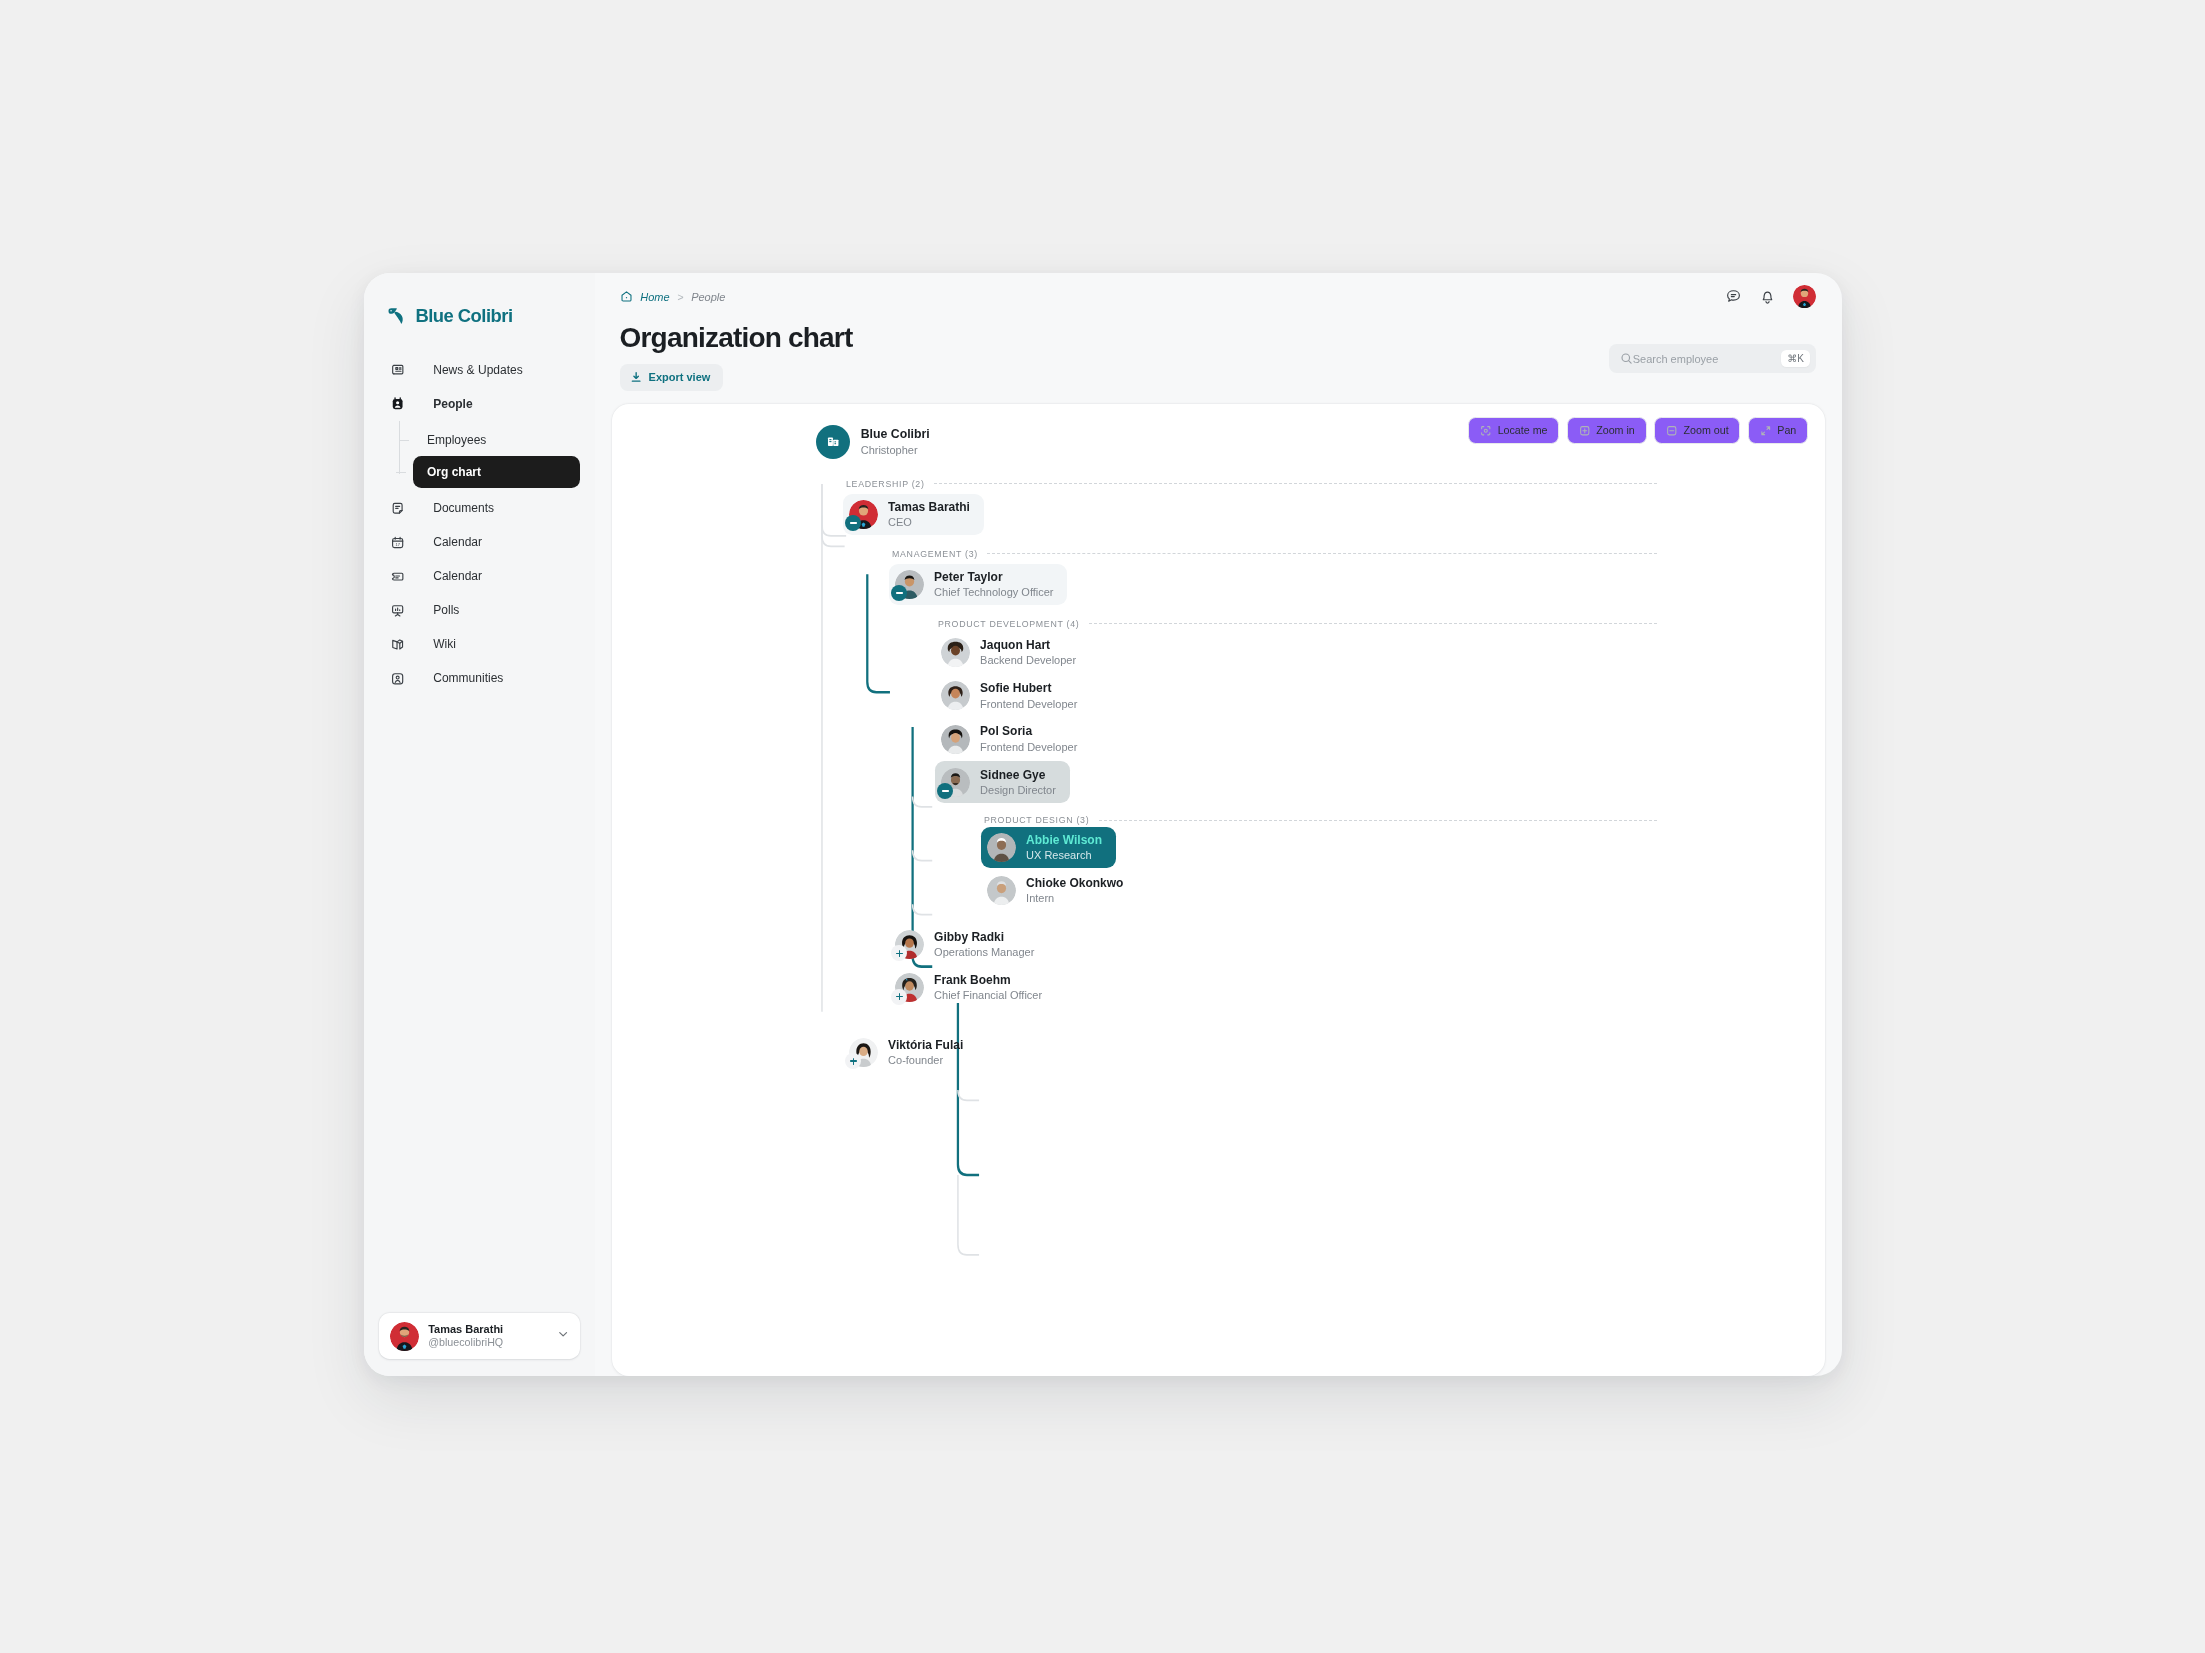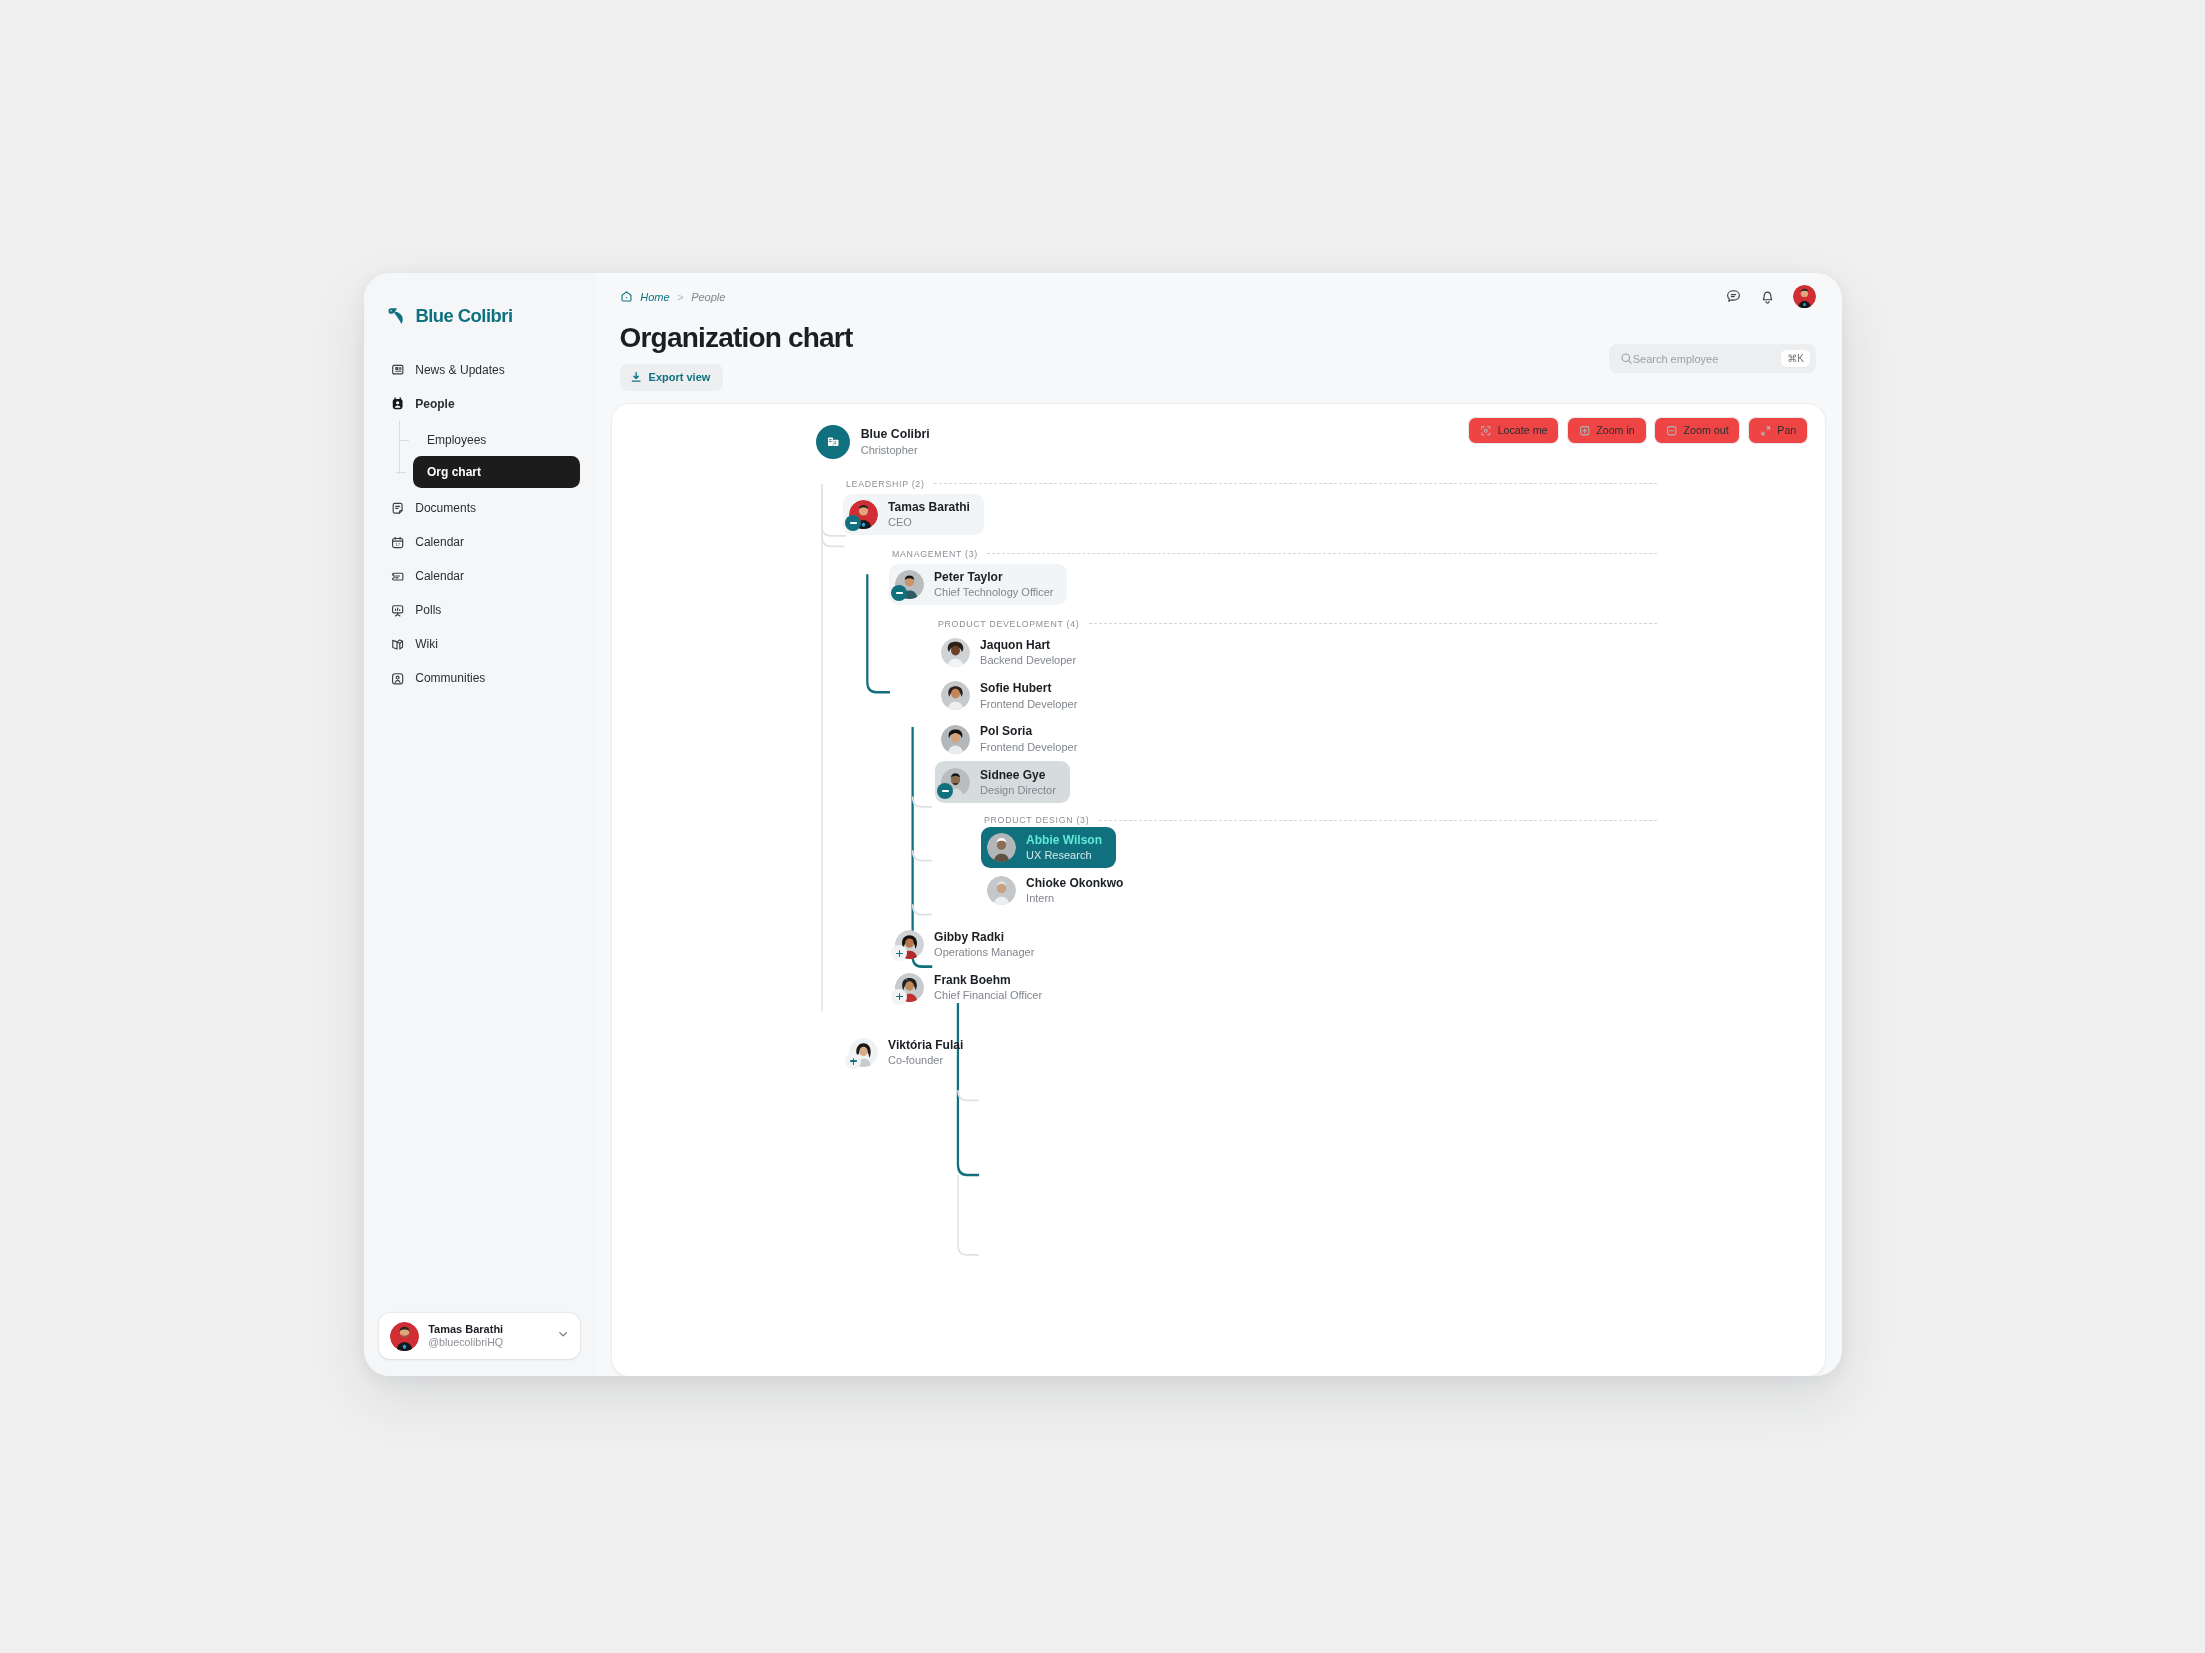--- a/index.html
+++ b/index.html
@@ -31,21 +31,21 @@
     position: relative;
   }
   #brand { display: flex; align-items: center; gap: 8.4px; padding: 3.1px 0 0 7.7px; height: 31px; }
   #brand .logo-mark { width: 20px; height: 20px; flex: 0 0 20px; }
   #brand .brand-name {
     font-size: 18.4px; font-weight: bold; color: #0f7180;
     letter-spacing: -0.5px;
   }
   .nav-list { margin-top: 23px; display: flex; flex-direction: column; }
   .nav-item {
-    display: flex; align-items: center; gap: 10px;
+    display: flex; align-items: center; gap: 28px;
     height: 34px; padding: 0 10.7px;
     border-radius: 8.4px; cursor: pointer;
     color: #2b2f33; font-size: 12px;
   }
   .nav-item .ic { width: 15.3px; height: 15.3px; flex: 0 0 15.3px; display:block; }
   .nav-item.active { font-weight: bold; }
   .subnav { position: relative; margin: 3.1px 0 3.1px 20px; padding-left: 17px; }
   .subnav::before {
     content:""; position:absolute; left:0; top:-3.1px; bottom:13.8px;
     width:1.1px; background:#d9dcdf;
@@ -136,21 +136,21 @@
     box-shadow: 0 0.8px 3.1px rgba(20,30,45,.07), 0 0 0 0.8px rgba(20,30,45,.025);
     position: relative; overflow: hidden;
   }
 
   #chart-toolbar {
     position: absolute; top: 13.8px; right: 17px;
     display: flex; gap: 7.7px; z-index: 5;
   }
   .tool-btn {
     display: inline-flex; align-items: center; gap: 6.1px;
-    background: #ef4444; border: 1.1px solid #e7e9eb; border-radius: 7.7px;
+    background: #8b5cf6; border: 1.1px solid #e7e9eb; border-radius: 7.7px;
     padding: 6.1px 10.7px;
     font-size: 10.7px; color: #2b2f33; font-family: inherit; cursor: pointer;
     white-space: nowrap;
   }
   .tool-btn .tic { width: 11.5px; height: 11.5px; display:block; flex:0 0 11.5px; }
 
   
   #tree { position: absolute; left: 0; top: 0; padding: 21.4px 0 0 0; width: 100%; }
 
   .org-root { display: flex; align-items: center; gap: 10.7px; margin-left: 204px; }

